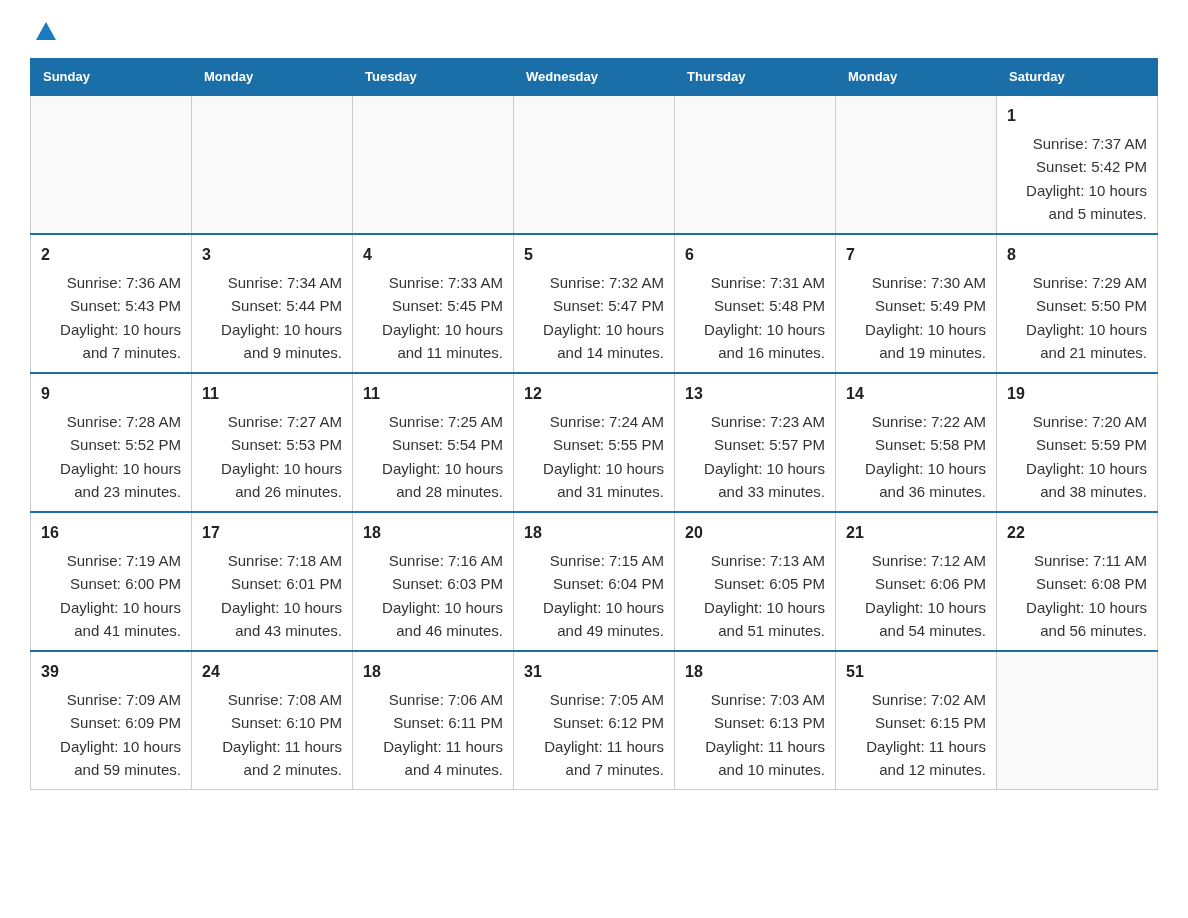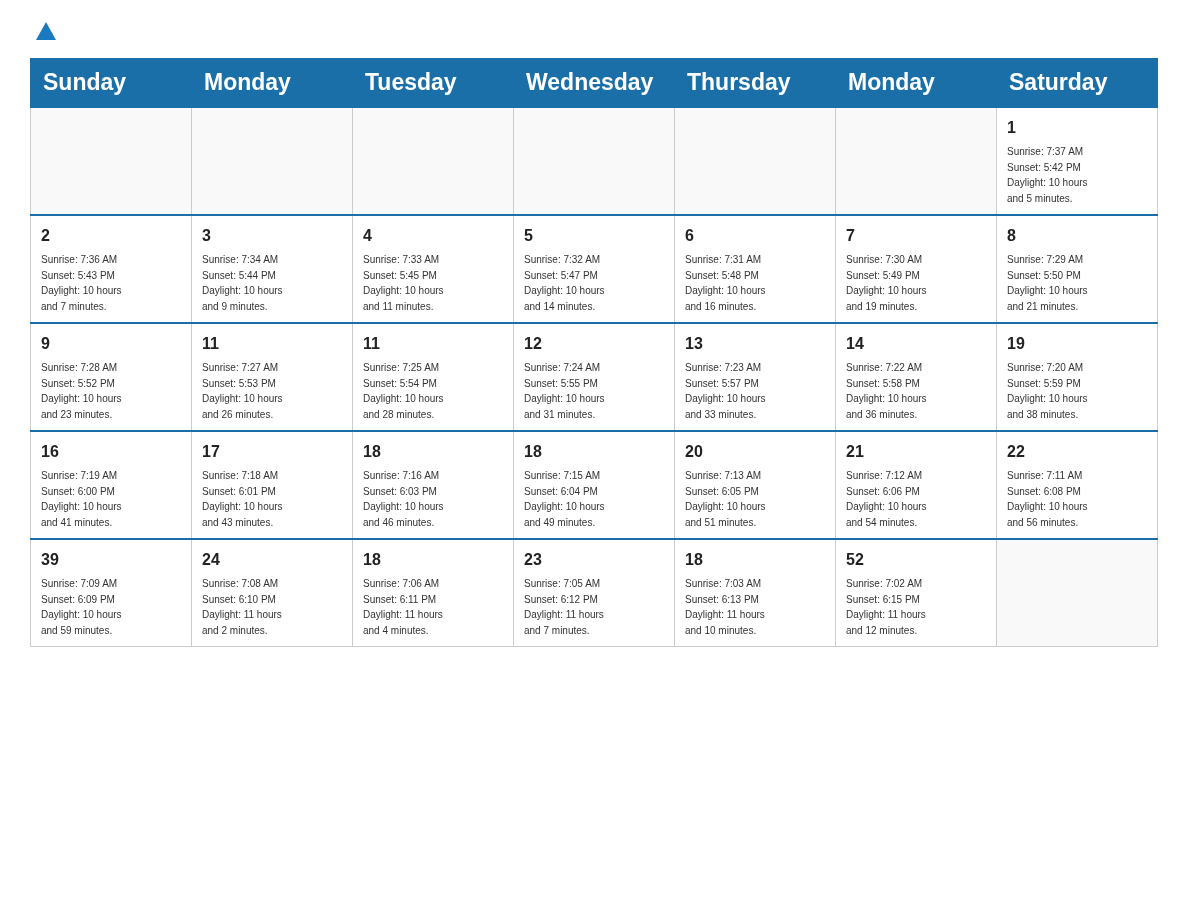--- a/index.html
+++ b/index.html
@@ -51,21 +51,21 @@
     }
     .calendar {
       width: 100%;
       border-collapse: collapse;
       border: 1px solid #aaa;
     }
     .calendar th {
       background-color: #1a6fa8;
       color: #fff;
       padding: 10px 12px;
-      font-size: 23px;
+      font-size: 13px;
       font-weight: bold;
       text-align: left;
       border: 1px solid #1a6fa8;
     }
     .calendar td {
       vertical-align: top;
       padding: 8px 10px;
       border: 1px solid #ccc;
       width: 14.28%;
       min-height: 110px;
@@ -74,23 +74,24 @@
       line-height: 1.5;
     }
     .day-number {
       font-size: 16px;
       font-weight: bold;
       color: #222;
       display: block;
       margin-bottom: 4px;
     }
     .day-info {
-      font-size: 10px;
+      font-size: 15px;
       color: #333;
       line-height: 1.55;
+      text-align: right;
     }
     .empty-cell {
       background: #f9f9f9;
     }
     tr.week-row td {
       border-top: 2px solid #1a6fa8;
     }
   </style>
 </head>
 <body>
@@ -233,27 +234,27 @@
         </td>
         <td>
           <span class="day-number">24</span>
           <div class="day-info">Sunrise: 7:08 AM<br>Sunset: 6:10 PM<br>Daylight: 11 hours<br>and 2 minutes.</div>
         </td>
         <td>
           <span class="day-number">18</span>
           <div class="day-info">Sunrise: 7:06 AM<br>Sunset: 6:11 PM<br>Daylight: 11 hours<br>and 4 minutes.</div>
         </td>
         <td>
-          <span class="day-number">23</span>
+          <span class="day-number">31</span>
           <div class="day-info">Sunrise: 7:05 AM<br>Sunset: 6:12 PM<br>Daylight: 11 hours<br>and 7 minutes.</div>
         </td>
         <td>
           <span class="day-number">18</span>
           <div class="day-info">Sunrise: 7:03 AM<br>Sunset: 6:13 PM<br>Daylight: 11 hours<br>and 10 minutes.</div>
         </td>
         <td>
-          <span class="day-number">52</span>
+          <span class="day-number">51</span>
           <div class="day-info">Sunrise: 7:02 AM<br>Sunset: 6:15 PM<br>Daylight: 11 hours<br>and 12 minutes.</div>
         </td>
         <td class="empty-cell"></td>
       </tr>
     </tbody>
 </table>
 
 </body></html>

